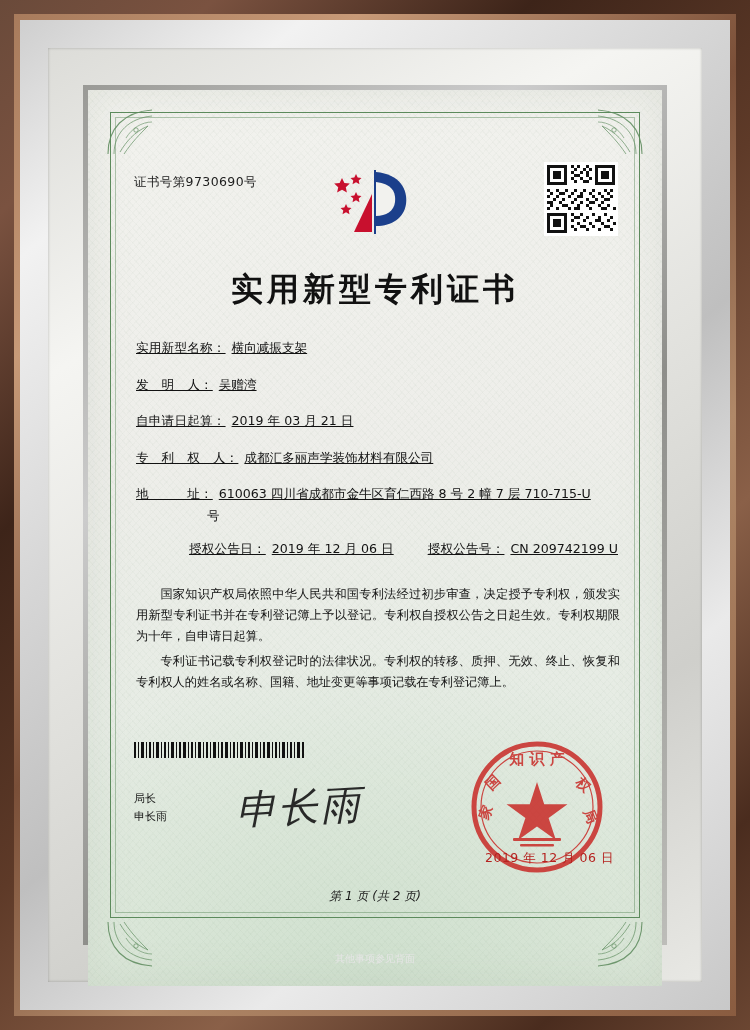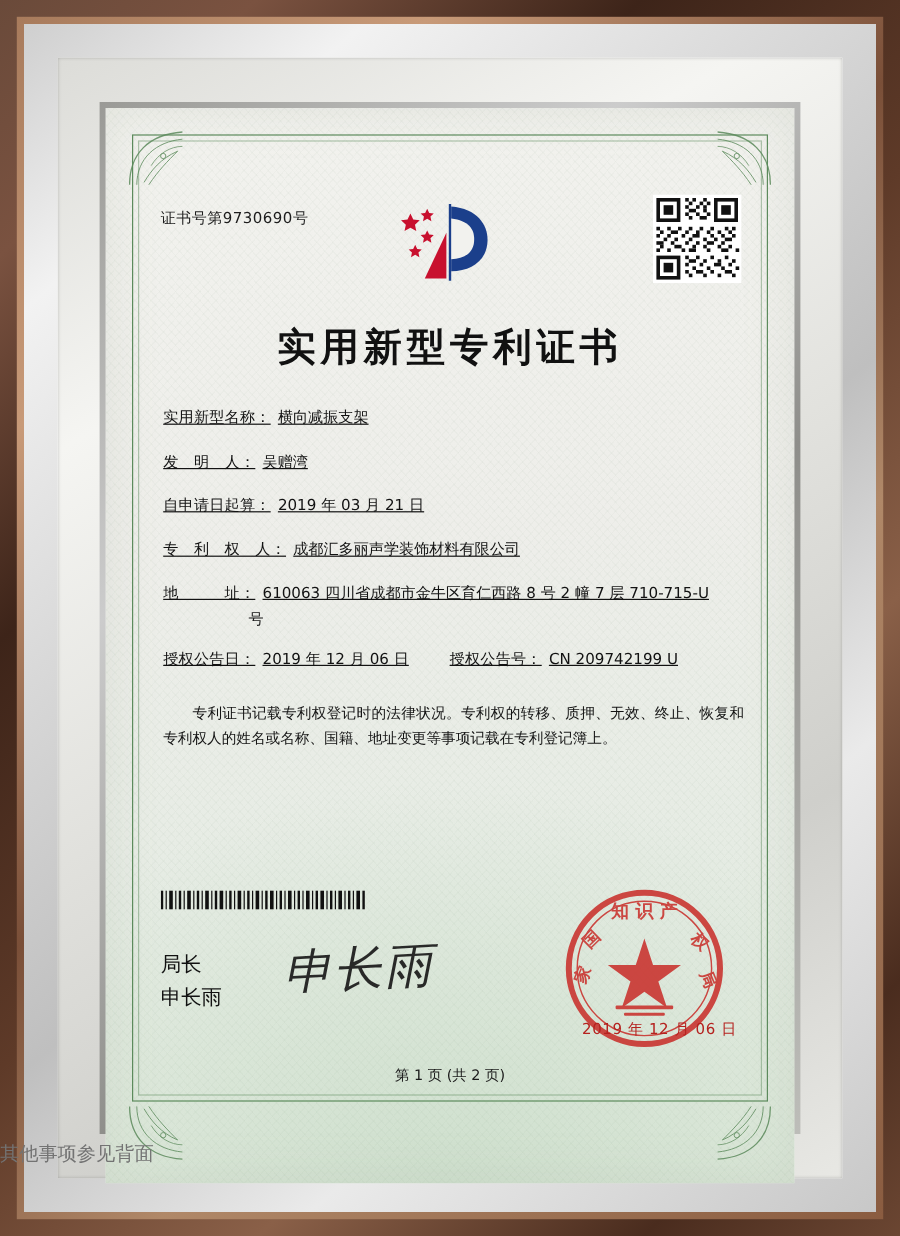--- a/index.html
+++ b/index.html
@@ -177,21 +177,21 @@
 
   
   .barcode {
     position: absolute;
     left: 46px; top: 652px;
     width: 172px; height: 16px;
   }
   .sign-block {
     position: absolute;
     left: 46px; top: 700px;
-    font-size: 17px;
+    font-size: 11px;
     color: #111;
     line-height: 1.65;
   }
   .signature {
     position: absolute;
     left: 148px; top: 690px;
     font-family: "DejaVu Serif", serif;
     font-size: 40px;
     color: #1a1a1a;
     font-style: italic;
@@ -210,28 +210,29 @@
     font-size: 12.5px;
     color: #b5221f;
     letter-spacing: 0.5px;
   }
   .page-no {
     position: absolute;
     left: 0; right: 0; top: 798px;
     text-align: center;
     font-size: 12px;
     color: #1b1b1b;
+    font-style: italic;
   }
   .back-note {
     position: absolute;
     left: 0; right: 0;
     top: 952px;
-    text-align: left;
-    font-size: 16px;
-    color: #737373;
+    text-align: center;
+    font-size: 10px;
+    color: #e5e5e5;
   }
 </style>
 </head>
 <body>
 
 <div class="frame-outer"></div>
 <div class="frame-bevel1"></div>
 <div class="frame-bevel2"></div>
 <div class="frame-mat"></div>
 <div class="frame-inner-edge"></div>
@@ -414,30 +415,31 @@
     </div>
     <div class="field-row">
       <span class="field-label">专　利　权　人：</span>
       <span class="field-value">成都汇多丽声学装饰材料有限公司</span>
     </div>
     <div class="field-row" style="margin-bottom:2px;justify-content:space-between;">
       <span class="field-label">地　　　址：</span>
       <span class="field-value">610063  四川省成都市金牛区育仁西路 8 号 2 幢 7 层 710-715-U</span>
     </div>
     <div class="addr-second">号</div>
-    <div class="field-row two-col" style="margin-top:14px;">
+    <div class="field-row two-col" style="margin-top:14px;justify-content:flex-end;">
       <span class="field-label">授权公告日：</span>
       <span class="field-value">2019 年 12 月 06 日</span>
       <span class="field-sep"></span>
       <span class="field-label">授权公告号：</span>
       <span class="field-value">CN 209742199 U</span>
     </div>
   </div>
 
   <div class="body-text">
+    <p>国家知识产权局依照中华人民共和国专利法经过初步审查，决定授予专利权，颁发实用新型专利证书并在专利登记簿上予以登记。专利权自授权公告之日起生效。专利权期限为十年，自申请日起算。</p>
     <p>专利证书记载专利权登记时的法律状况。专利权的转移、质押、无效、终止、恢复和专利权人的姓名或名称、国籍、地址变更等事项记载在专利登记簿上。</p>
   </div>
 
   <div class="barcode">
     <svg width="172" height="16" viewBox="0 0 172 16">
       <g fill="#111">
         <rect x="0" y="0" width="2" height="16"></rect>
           <rect x="4" y="0" width="1" height="16"></rect>
           <rect x="7" y="0" width="3" height="16"></rect>
         <rect x="12" y="0" width="1" height="16"></rect>

